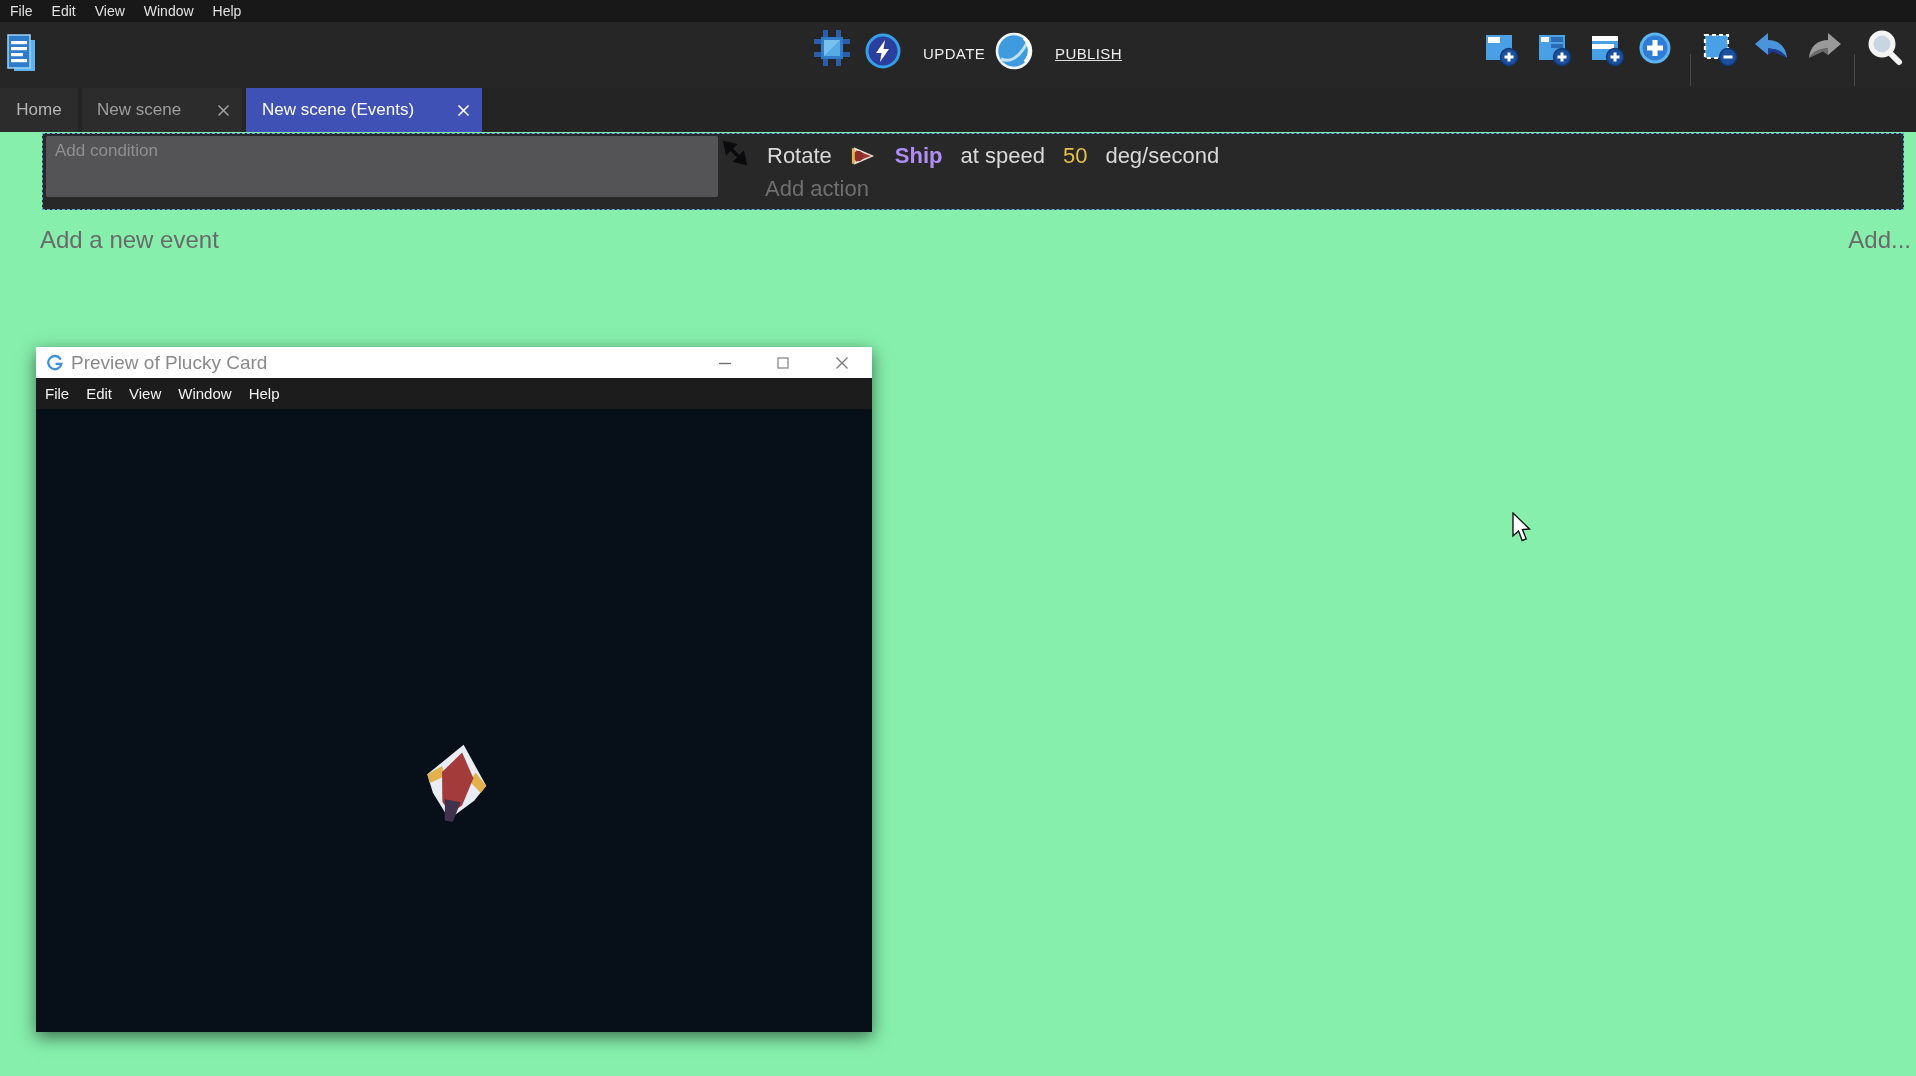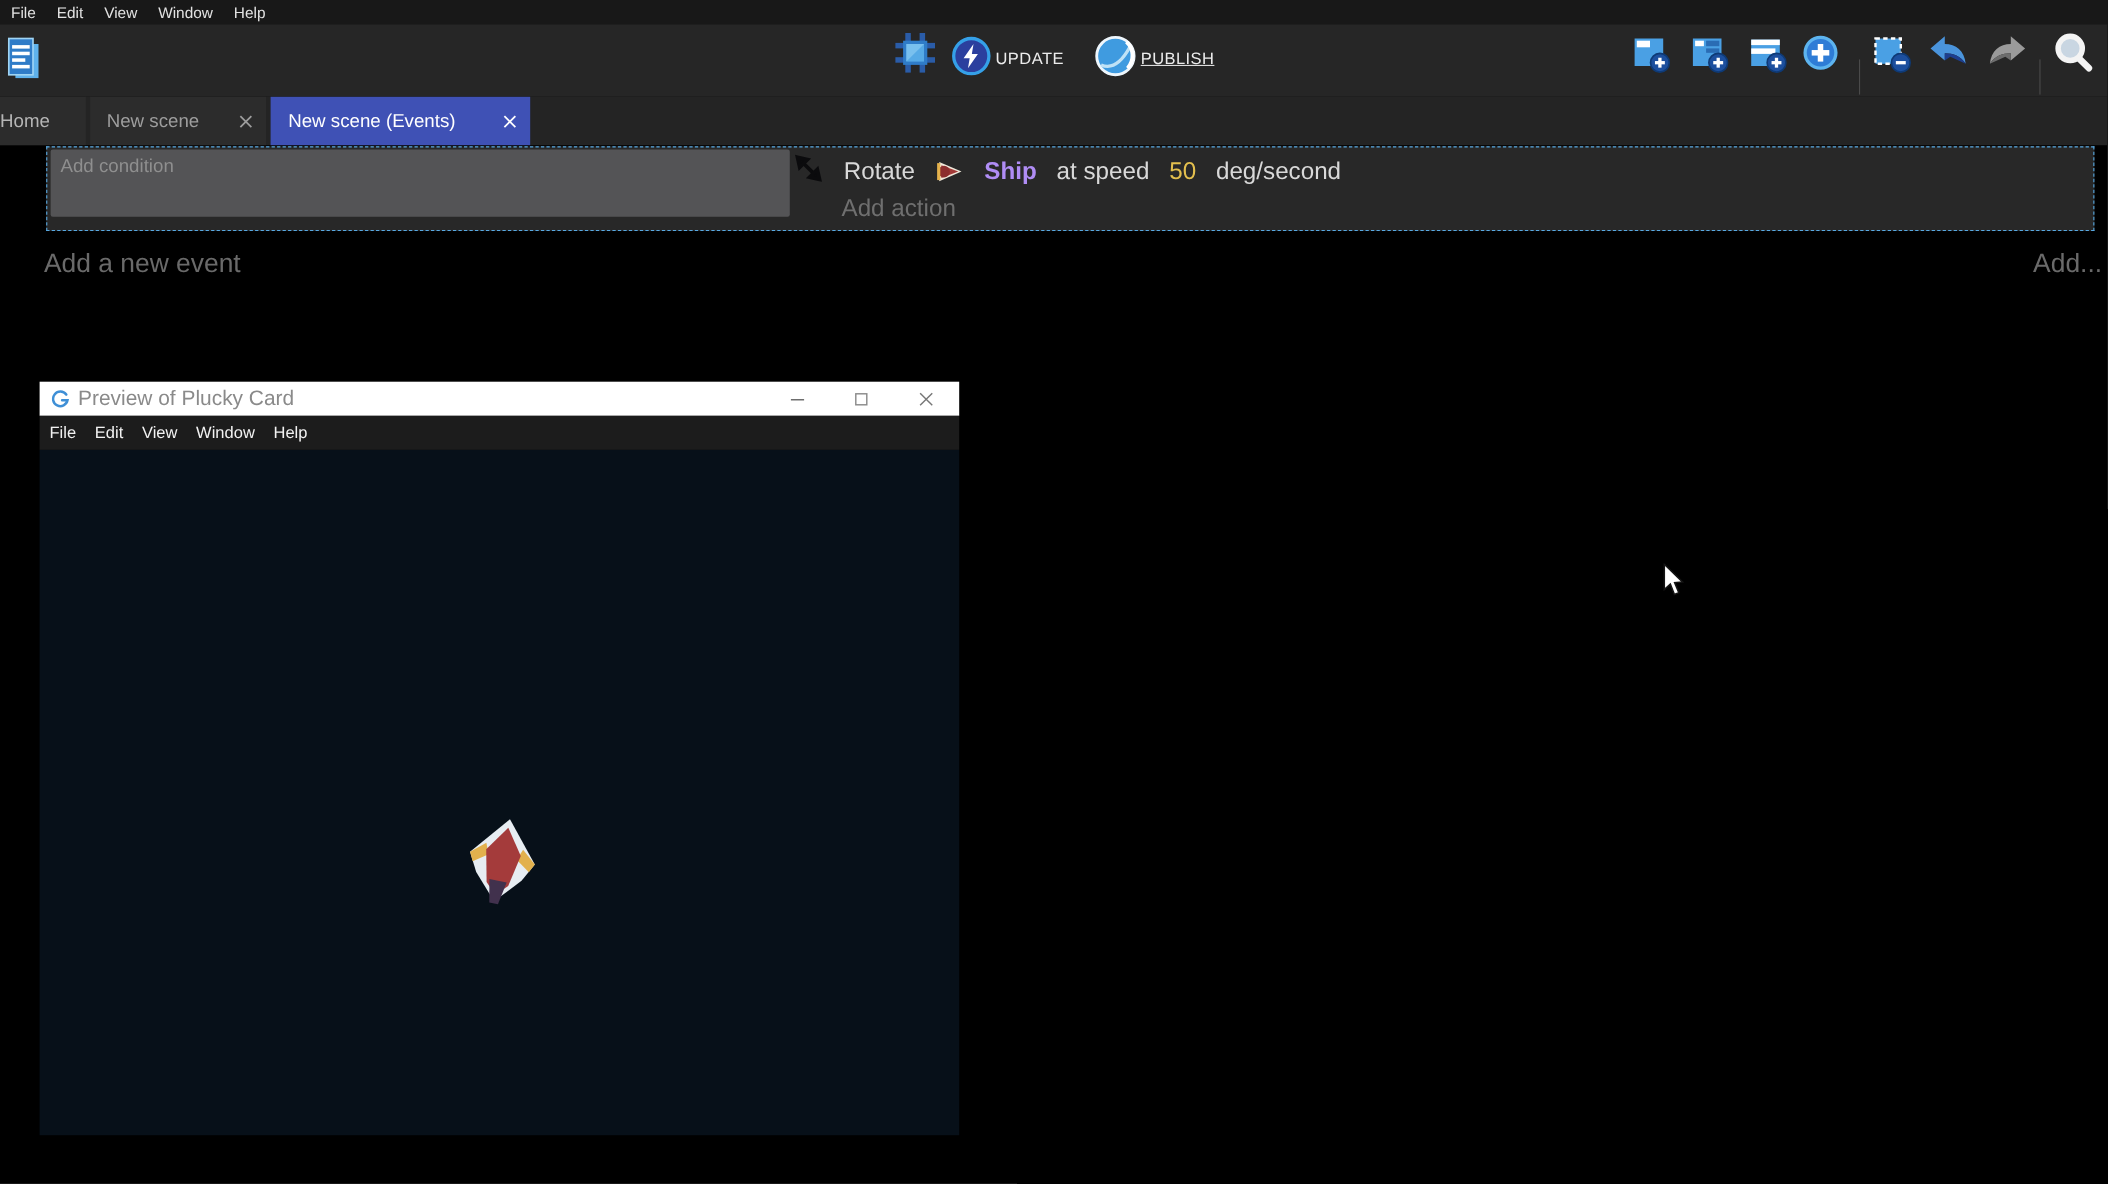--- a/index.html
+++ b/index.html
@@ -1,28 +1,28 @@
 <!DOCTYPE html>
 <html><head>
 <meta charset="utf-8">
 <style>
   html,body{margin:0;padding:0;background:#2e2e2e;}
   #root{position:relative;width:1916px;height:1076px;overflow:hidden;
-        font-family:"Liberation Sans",sans-serif;background:#000000;color:#ddd;
+        font-family:"Liberation Sans",sans-serif;background:#86efac;color:#ddd;
         -webkit-font-smoothing:antialiased;}
   .abs{position:absolute;}
 
   
   #menubar{left:0;top:0;width:1916px;height:22px;background:#181818;
            display:flex;align-items:center;padding-left:10px;gap:19px;box-sizing:border-box;}
   .menu-item{font-size:14px;color:#e2e2e2;cursor:default;}
 
   
   #toolbar{left:0;top:22px;width:1916px;height:66px;background:#262626;}
-  .tb-btn{display:flex;align-items:center;gap:3px;}
+  .tb-btn{display:flex;align-items:center;gap:21px;}
   .tb-label{font-size:15px;color:#ececec;letter-spacing:.4px;}
   .tb-sep{position:absolute;top:32px;width:1px;height:32px;background:#4a4a4a;}
 
   
   #tabrow{left:0;top:88px;width:1916px;height:44px;background:#242424;}
   .tab{position:absolute;top:0;height:44px;display:flex;align-items:center;
        box-sizing:border-box;font-size:17px;}
   .tab-close{display:inline-flex;margin-left:auto;}
 
   
@@ -198,21 +198,21 @@
       <span>
         <svg width="42" height="42" viewBox="0 0 42 42">
           <circle cx="18" cy="16" r="11" fill="#c9d6e2" stroke="#f4f4f4" stroke-width="5"></circle>
           <line x1="26" y1="25" x2="35" y2="34" stroke="#f4f4f4" stroke-width="6" stroke-linecap="round"></line>
         </svg>
       </span>
     </div>
   </div>
 
   <div id="tabrow" class="abs">
-    <div class="tab" style="left:0;width:78px;background:#2c2c2c;justify-content:flex-start;color:#b5b5b5;">
+    <div class="tab" style="left:0;width:78px;background:#2c2c2c;justify-content:center;color:#b5b5b5;">
       <span>Home</span>
     </div>
     <div class="tab" style="left:82px;width:160px;background:#2c2c2c;color:#9e9e9e;padding:0 12px 0 15px;">
       <span>New scene</span>
       <span class="tab-close">
         <svg width="13" height="13" viewBox="0 0 13 13">
             <g stroke="#9e9e9e" stroke-width="1.6">
           <line x1="1.5" y1="1.5" x2="11.5" y2="11.5"></line>
               <line x1="11.5" y1="1.5" x2="1.5" y2="11.5"></line>
             </g>

